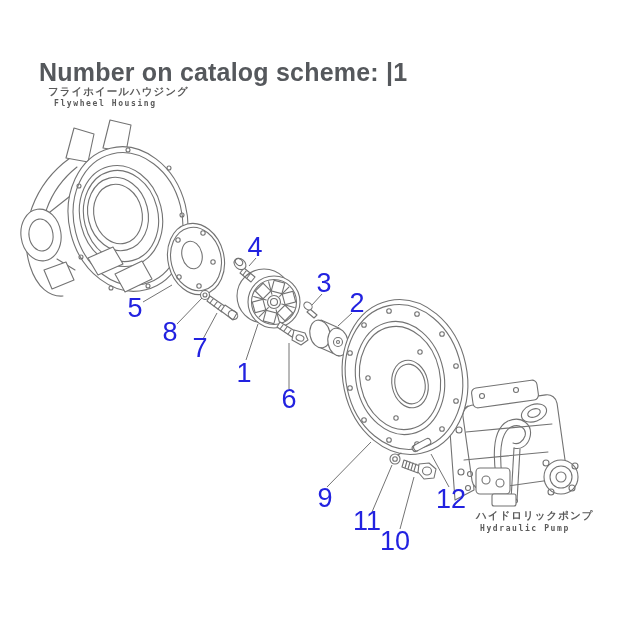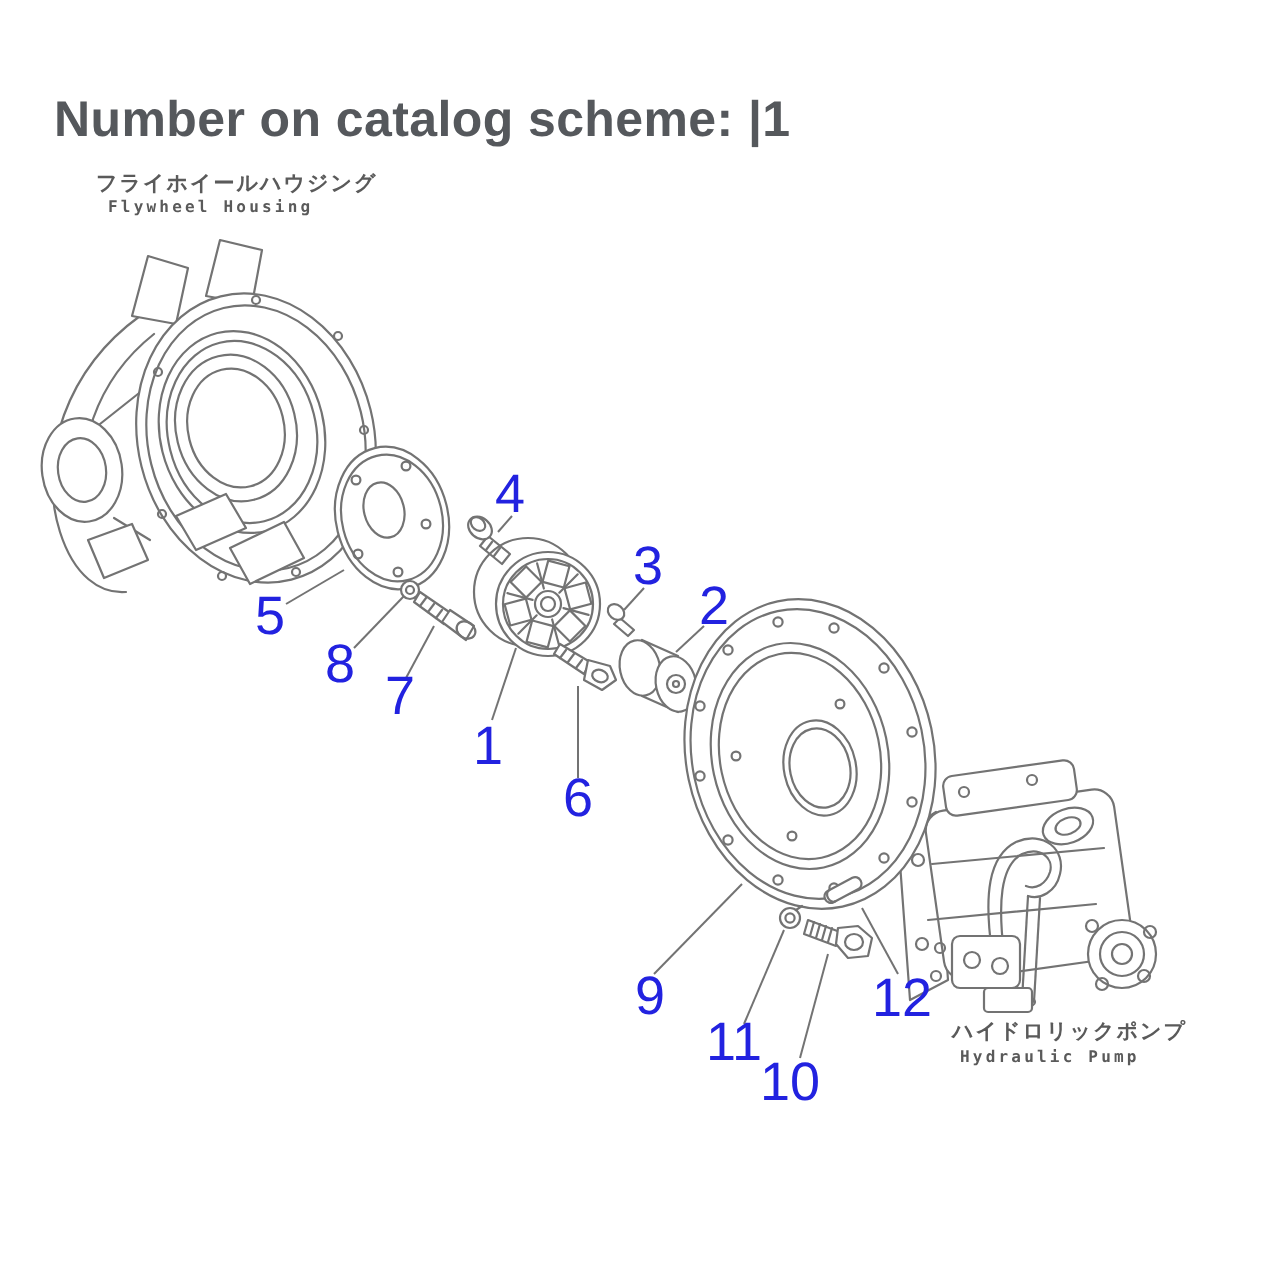--- a/index.html
+++ b/index.html
@@ -14,21 +14,21 @@
   .canvas {
     position: relative;
     width: 640px;
     height: 640px;
     background: var(--background, #ffffff);
   }
   h1.title {
     position: absolute;
     left: 27px;
     top: 46px;
-    margin: 0;
+    margin: 12px;
     font: bold 25px "Liberation Sans", sans-serif;
     color: var(--title-gray, #55585c);
     letter-spacing: 0.2px;
     white-space: nowrap;
   }
   svg.diagram {
     position: absolute;
     left: 0;
     top: 0;
   }

